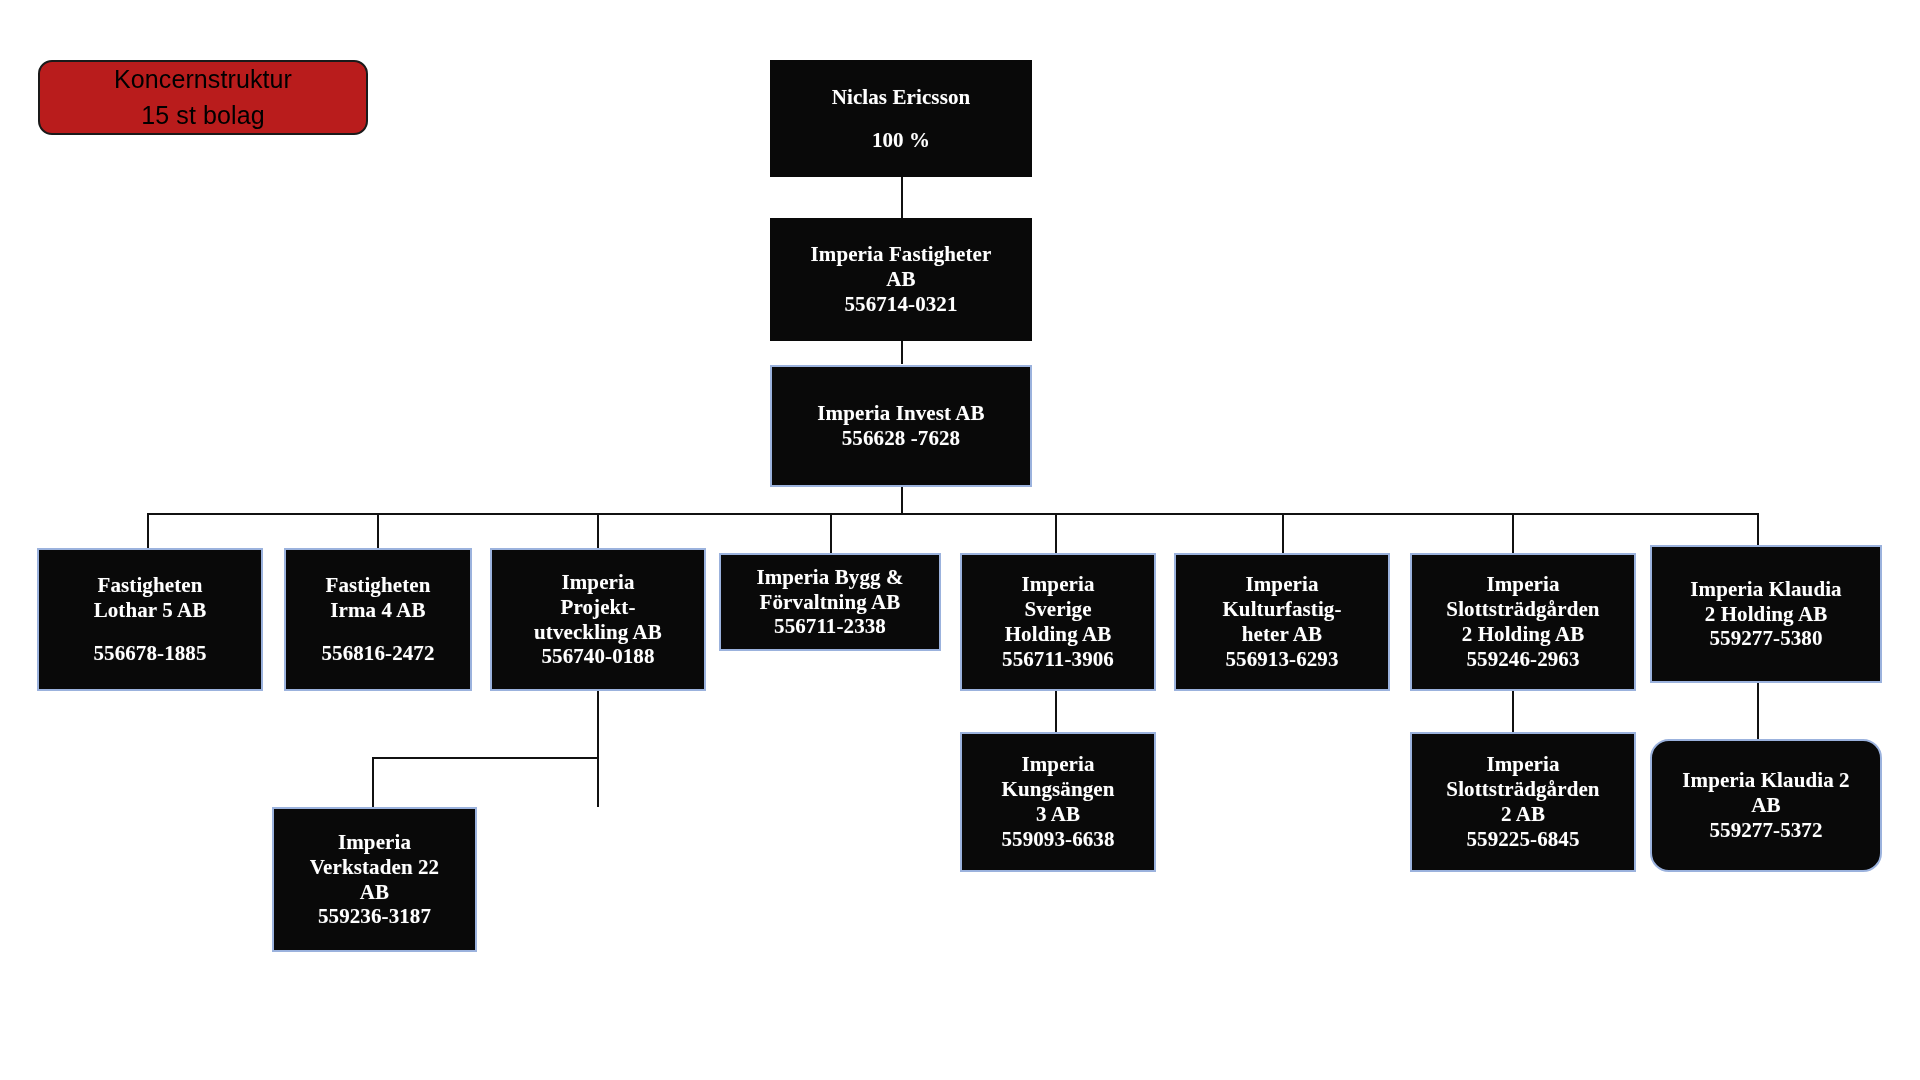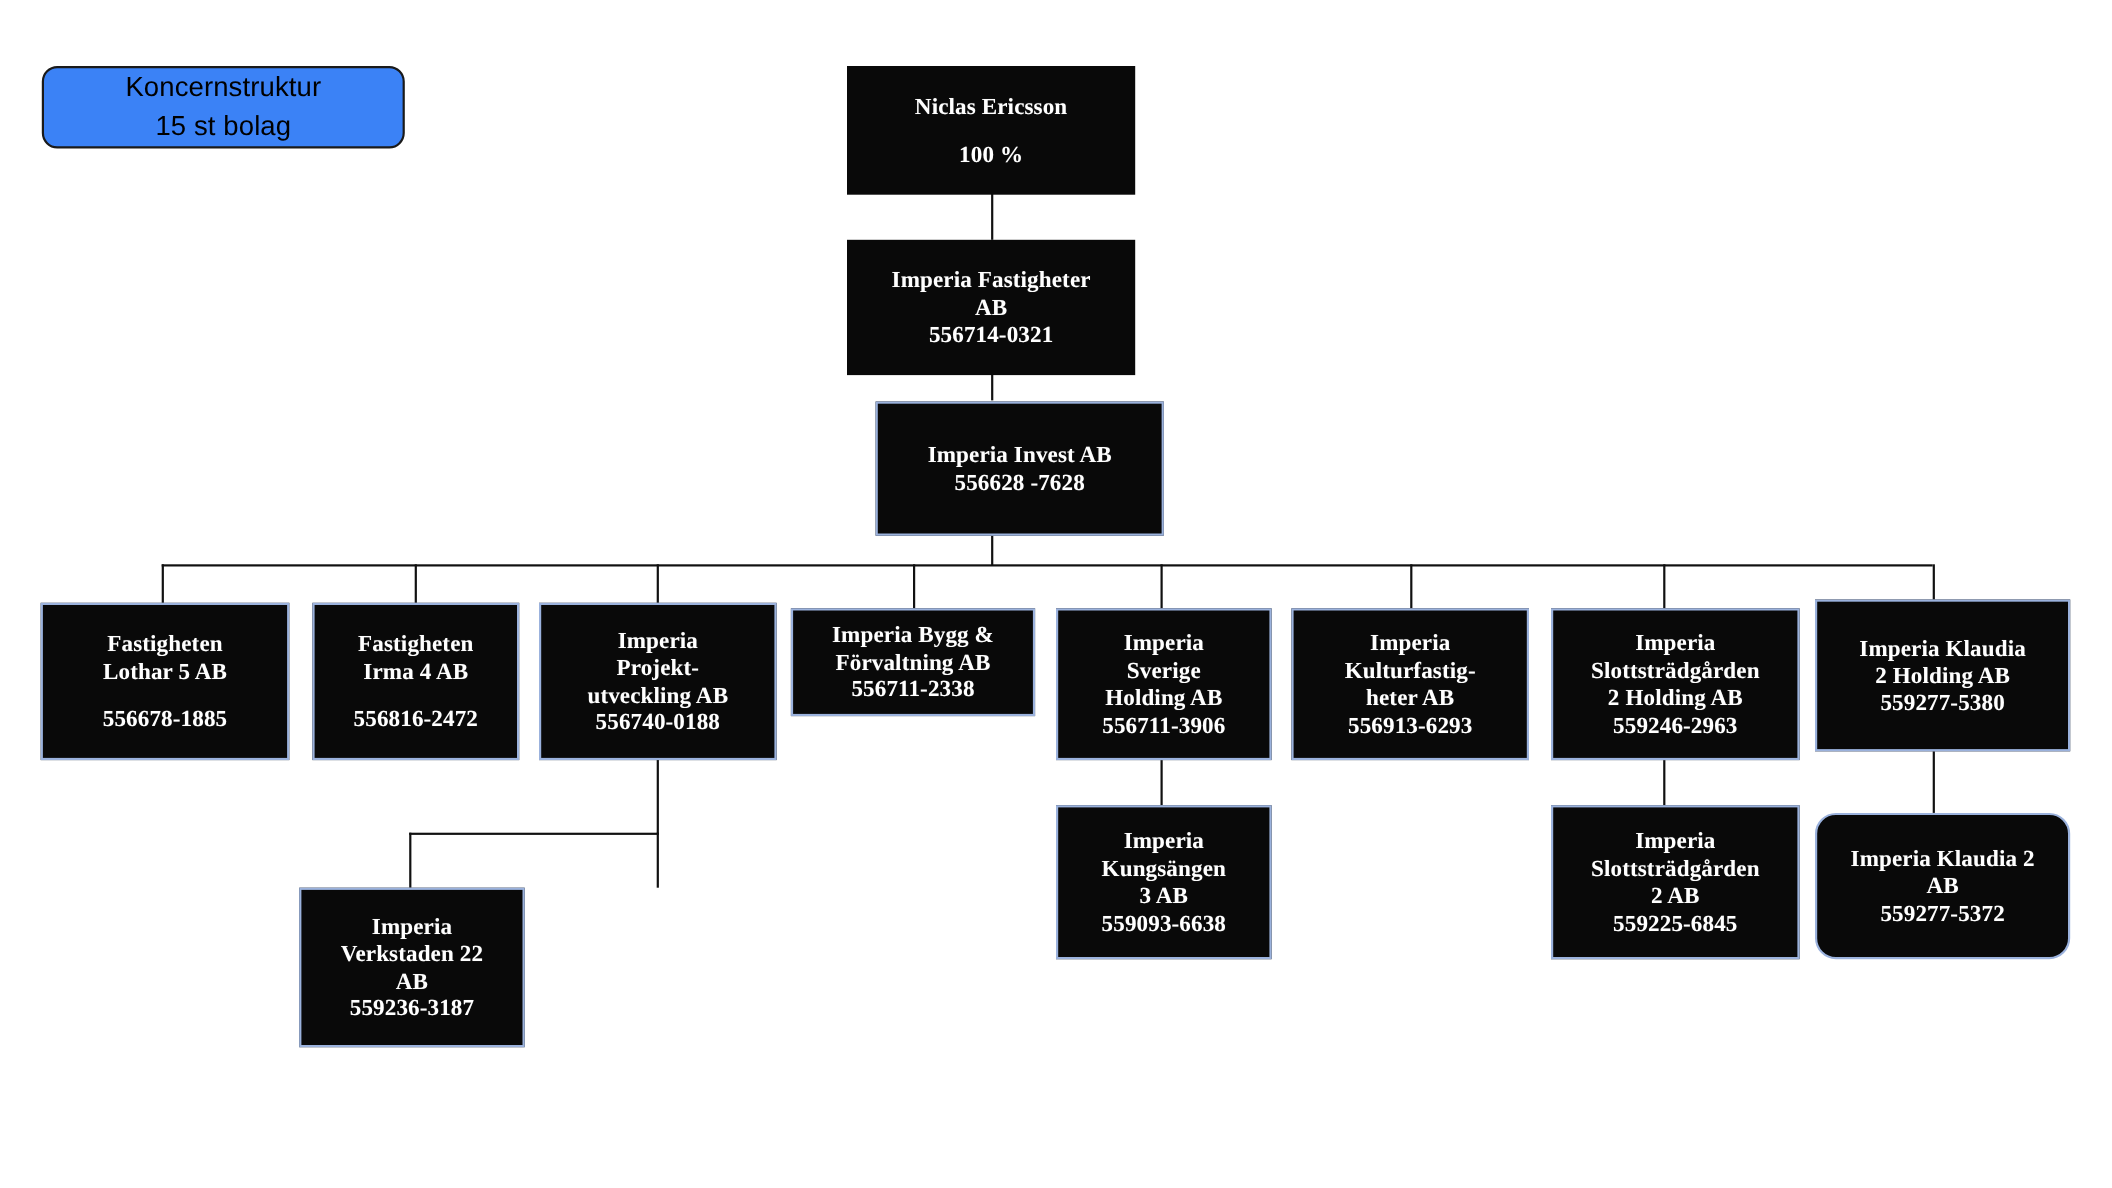--- a/index.html
+++ b/index.html
@@ -14,21 +14,21 @@
     height: 1080px;
     background: #ffffff;
     overflow: hidden;
     font-family: "Liberation Serif", "DejaVu Serif", serif;
   }
 
   
   .legend-card {
     position: absolute;
     box-sizing: border-box;
-    background: #3b82f6;
+    background: #b91c1c;
     border: 2px solid #1a1a1a;
     border-radius: 14px;
     display: flex;
     flex-direction: column;
     align-items: center;
     justify-content: center;
     font-family: "Liberation Sans", "DejaVu Sans", sans-serif;
     color: #000000;
     font-size: 25px;
     line-height: 1.42;
@@ -109,21 +109,21 @@
     <span class="spacer"></span>
     <span class="line">100 %</span>
   </div>
 
   <div class="node plain" style="left:770px; top:218px; width:262px; height:123px;">
     <span class="line">Imperia Fastigheter</span>
     <span class="line">AB</span>
     <span class="line">556714-0321</span>
   </div>
 
-  <div class="node bordered" style="left:770px; top:365px; width:262px; height:122px;margin-left:26px;">
+  <div class="node bordered" style="left:770px; top:365px; width:262px; height:122px;">
     <span class="line">Imperia Invest AB</span>
     <span class="line">556628 -7628</span>
   </div>
 
   <div class="node bordered" style="left:37px; top:548px; width:226px; height:143px;">
     <span class="line">Fastigheten</span>
     <span class="line">Lothar  5 AB</span>
     <span class="spacer"></span>
     <span class="line">556678-1885</span>
   </div>

